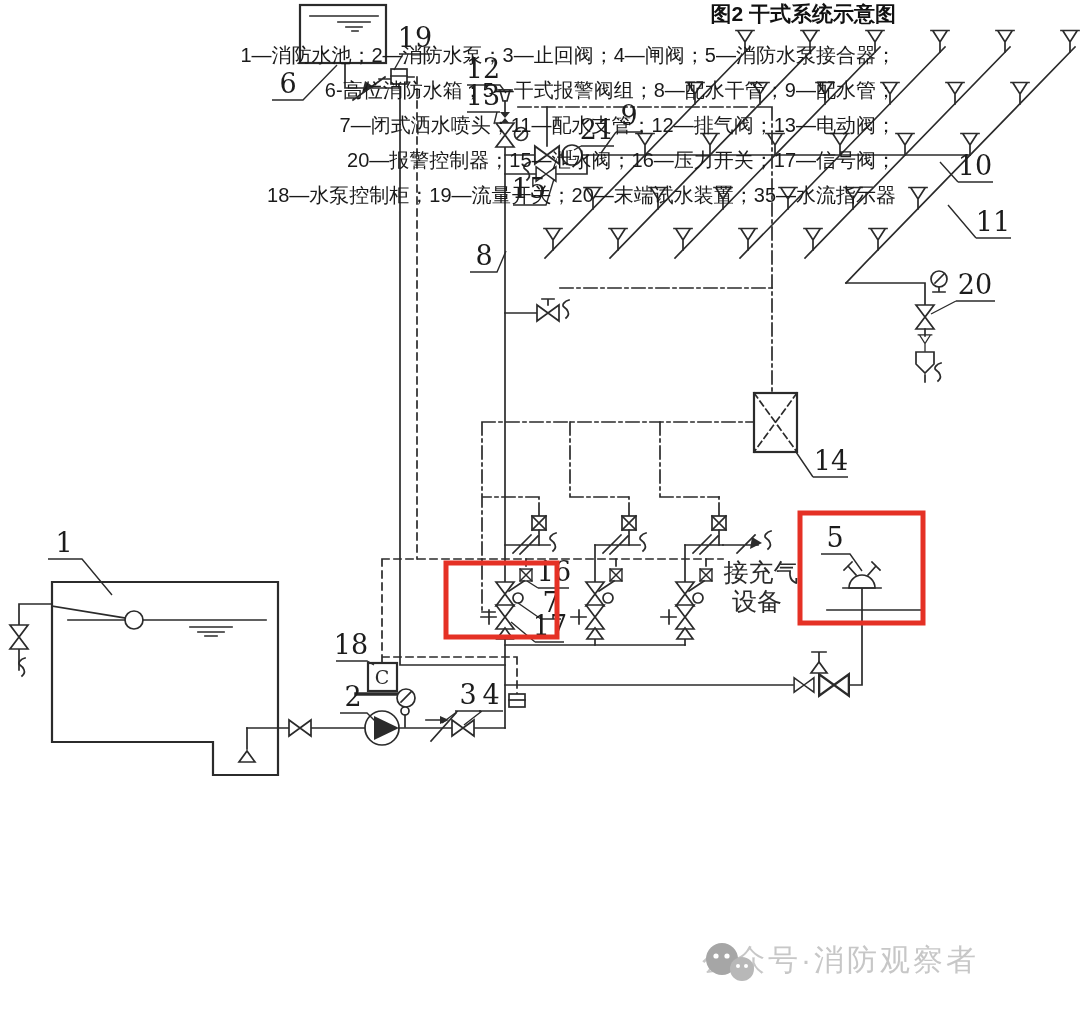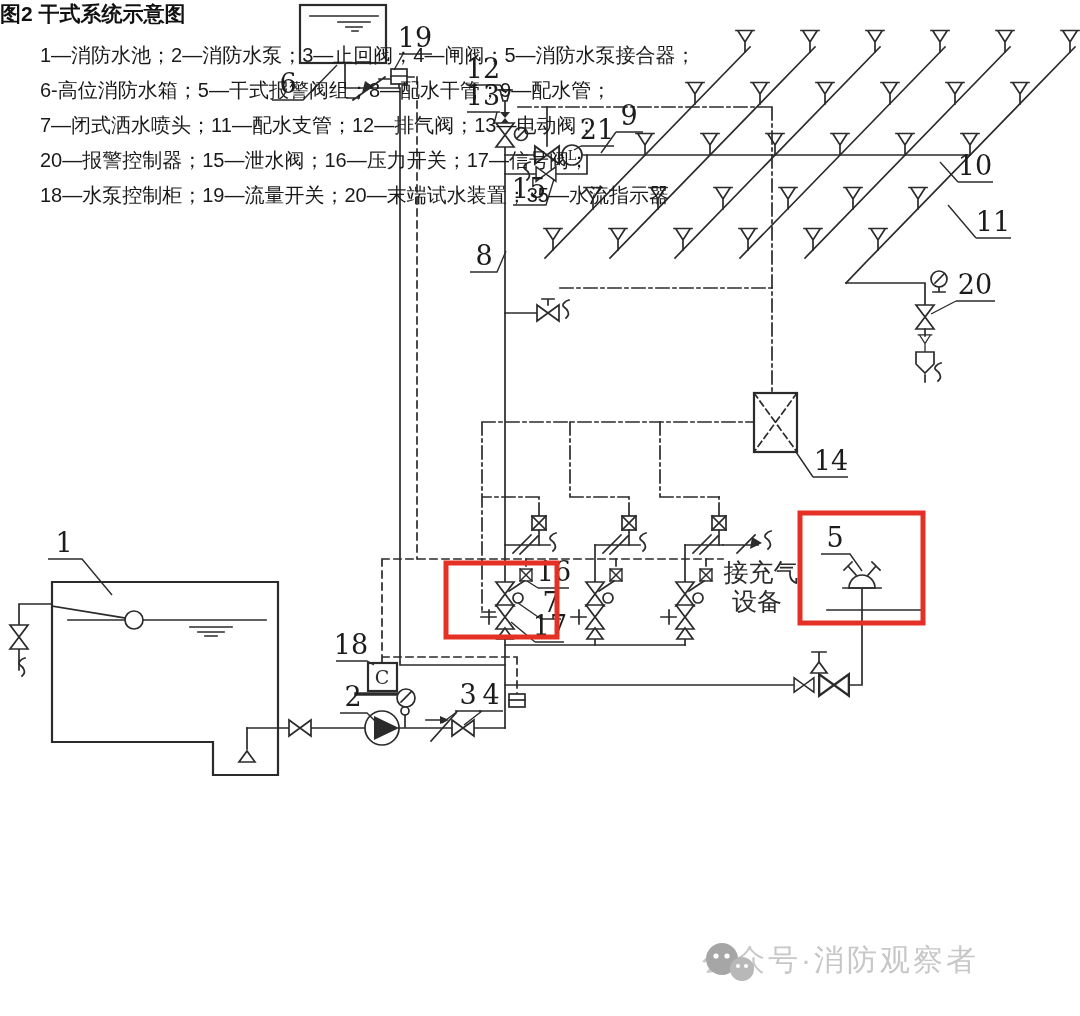--- a/index.html
+++ b/index.html
@@ -12,21 +12,21 @@
   .fb{fill:#2b2b2b;stroke:none;}
   .dash{stroke-dasharray:7 5;}
   .ddot{stroke-dasharray:13 4 3 4;}
   .dd2{stroke-dasharray:6 4;}
   .red{stroke:#e53125;stroke-width:5;fill:none;}
   .lbl text{font:27px "DejaVu Serif",serif;fill:#1c1c1c;text-anchor:middle;}
   .lbl path{stroke:#2b2b2b;stroke-width:1.4;fill:none;}
   .ann{font:25px "Liberation Sans",sans-serif;fill:#2b2b2b;text-anchor:middle;}
   .sm{font:19px "DejaVu Serif",serif;fill:#2b2b2b;text-anchor:middle;}
   .sm2{font:13px "DejaVu Serif",serif;fill:#2b2b2b;text-anchor:middle;}
-  .caption-block{position:absolute;left:0;top:786;width:896px;text-align:left;z-index:2;}
+  .caption-block{position:absolute;left:0;top:786;width:896px;text-align:right;z-index:2;}
   .cap{font-size:21px;font-weight:bold;color:#111;margin-bottom:10px;}
   .lg{font-size:20px;color:#1a1a1a;line-height:35px;padding-left:40px;}
   .wm{position:absolute;left:702px;top:940px;display:flex;align-items:center;gap:6px;z-index:1;}
   .wm span{font-size:30px;color:#c7c7c7;letter-spacing:3px;white-space:nowrap;}
 </style>
 </head>
 <body>
 
 <div class="page">
 

